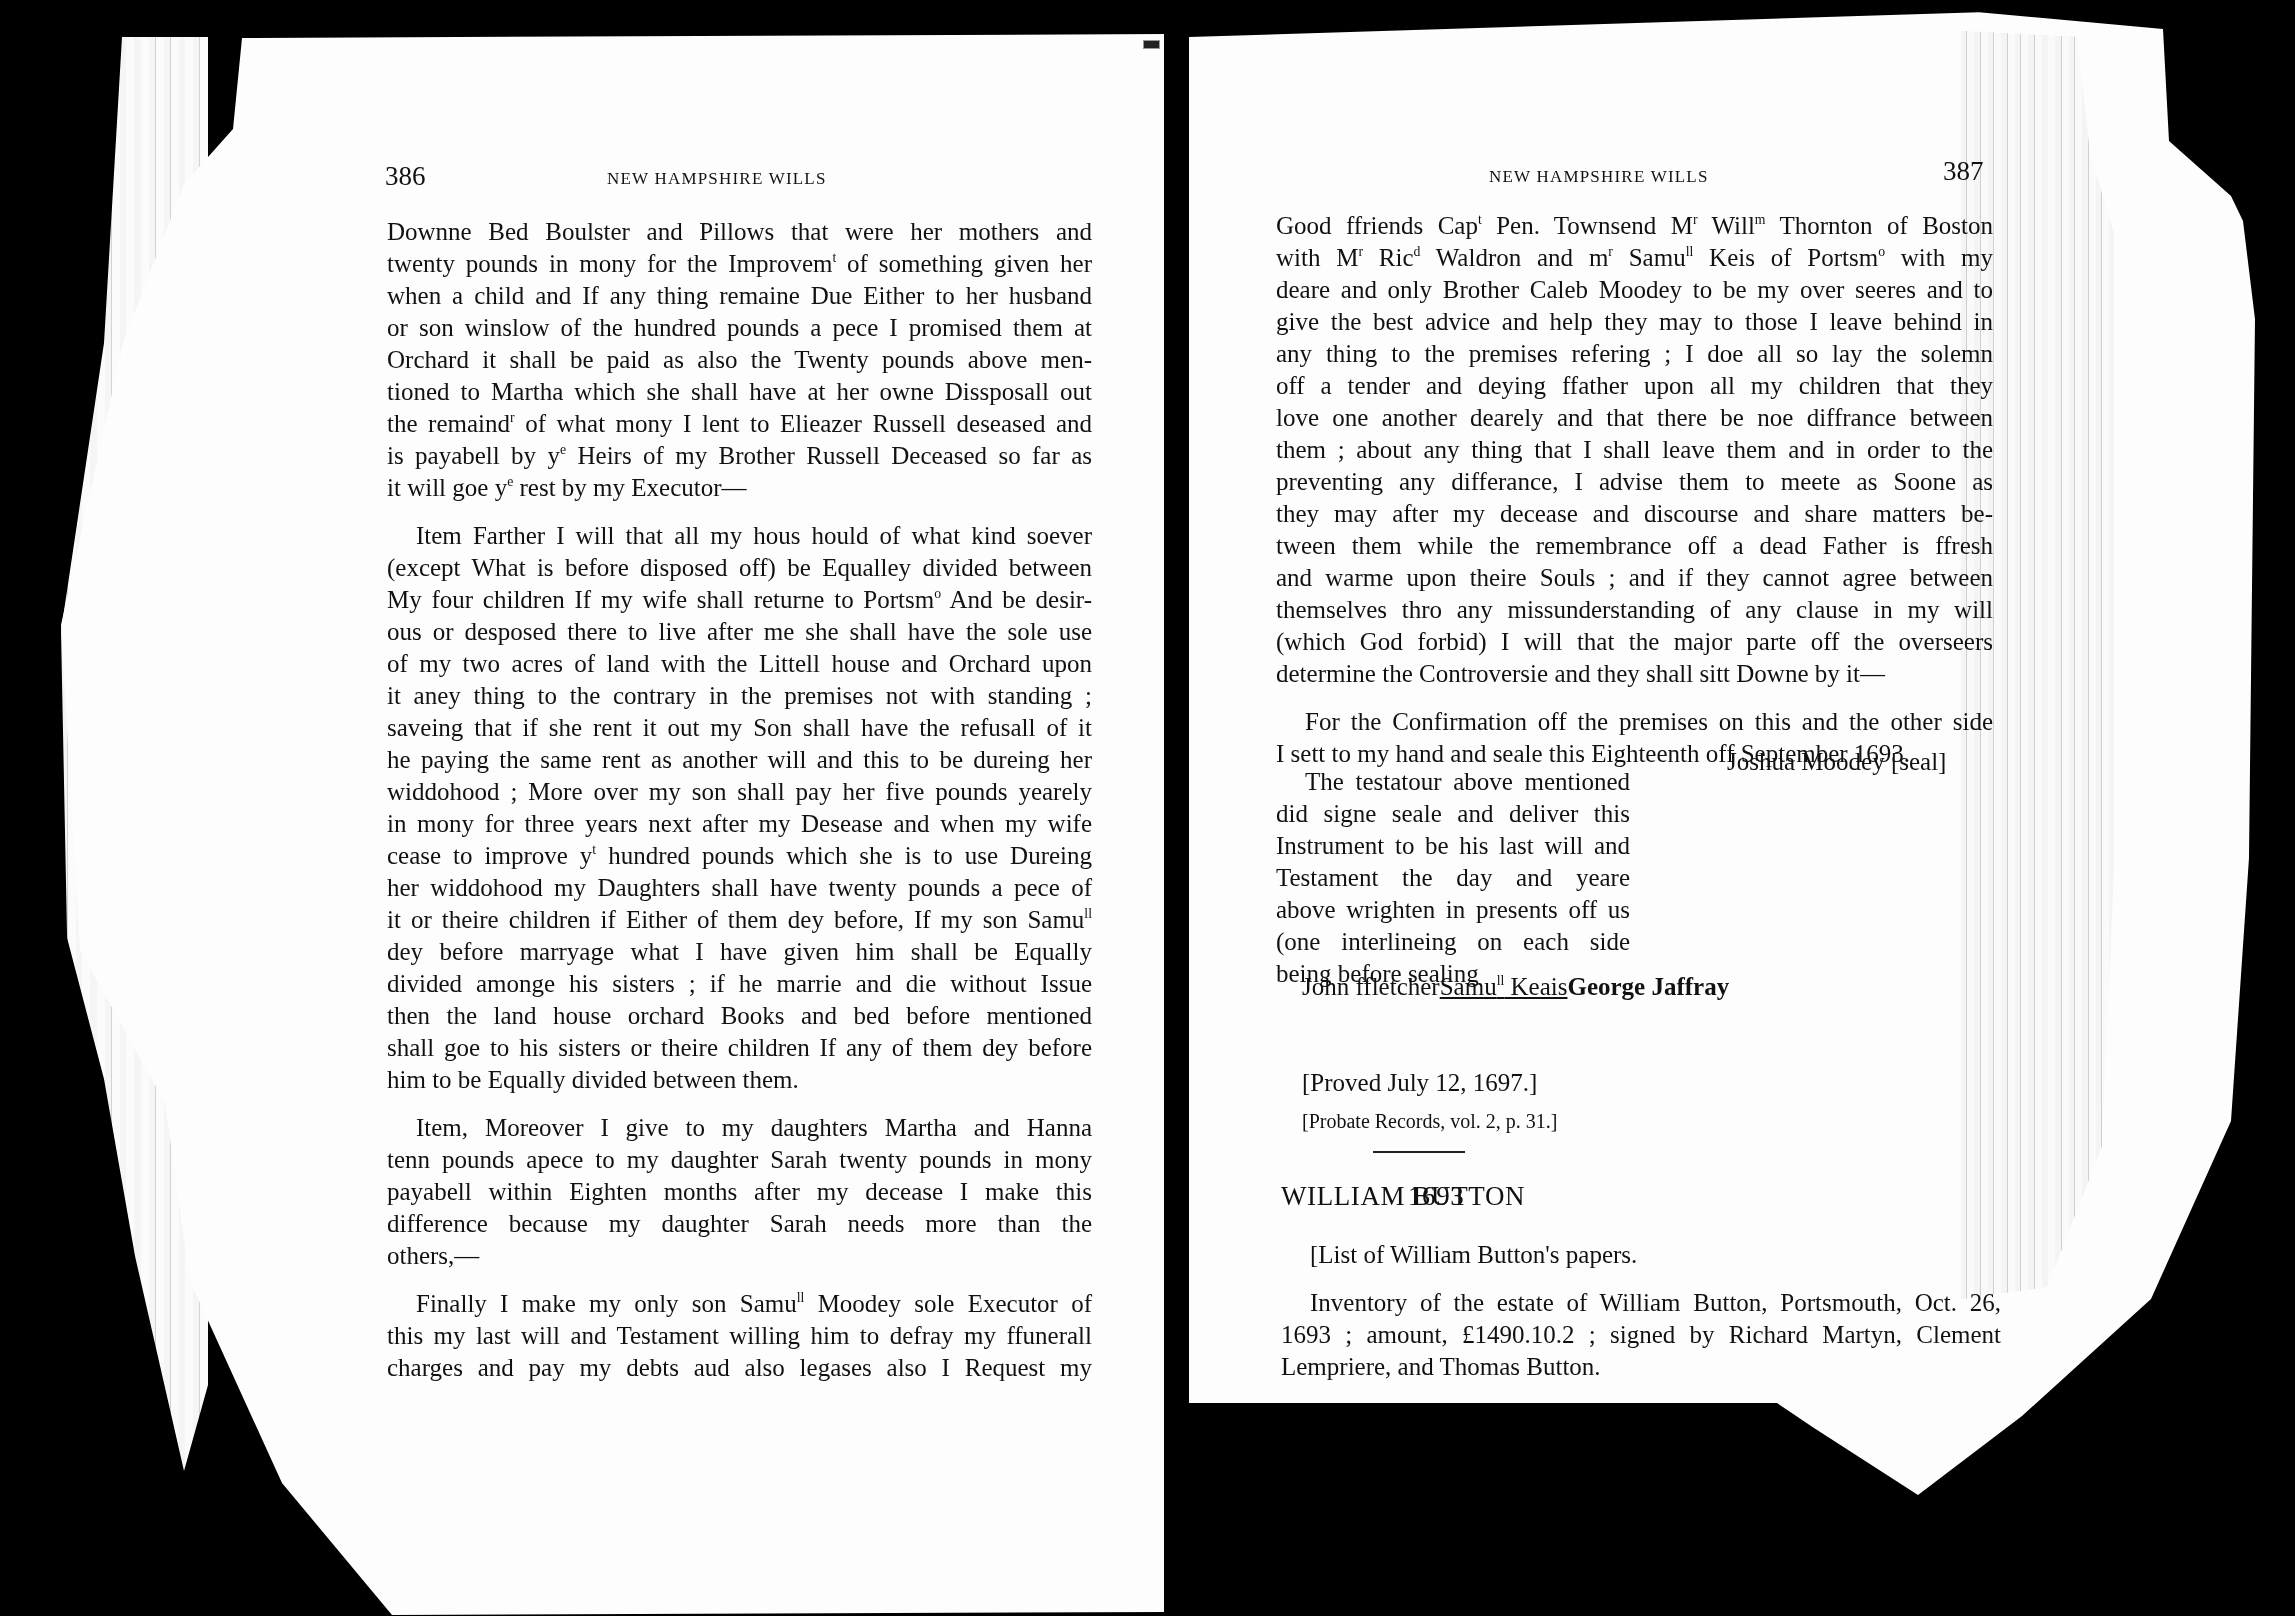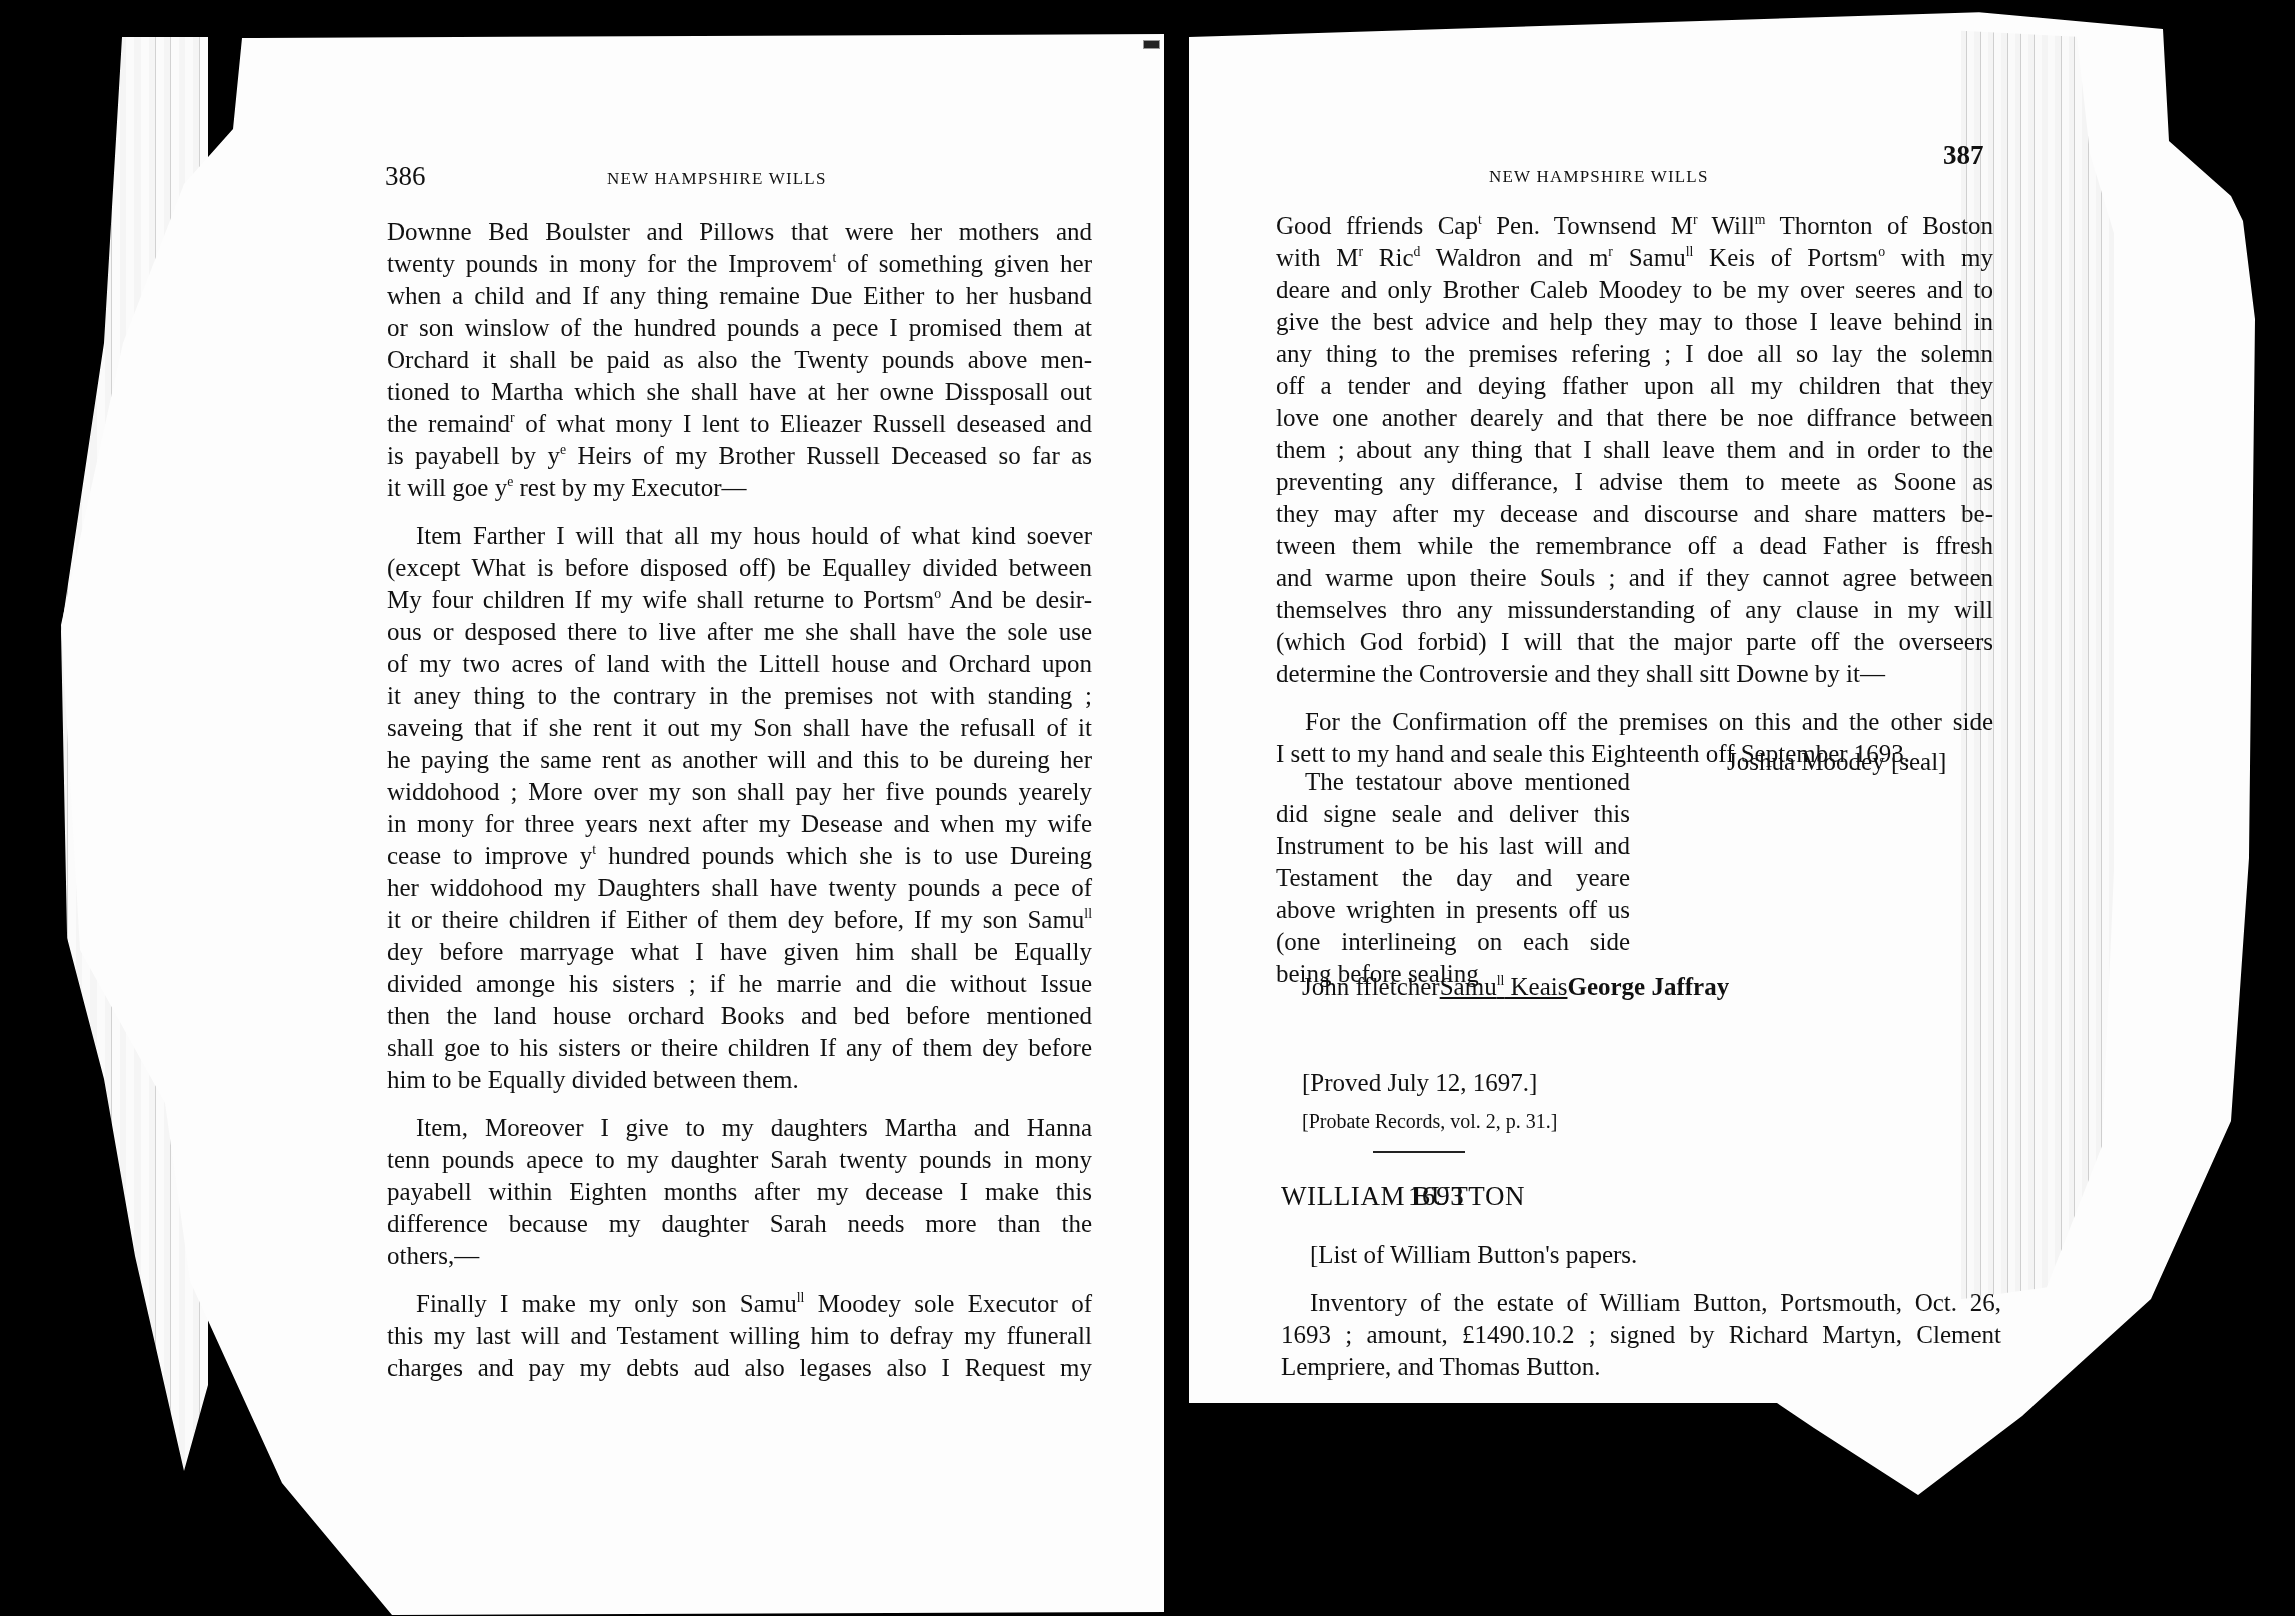--- a/index.html
+++ b/index.html
@@ -82,21 +82,21 @@
     <span class="ln">tenn pounds apece to my daughter Sarah twenty pounds in mony</span>
     <span class="ln">payabell within Eighten months after my decease I make this</span>
     <span class="ln">difference because my daughter Sarah needs more than the</span>
     <span class="ln last">others,—</span>
     <span class="ln ind">Finally   I make my only son Samu<sup>ll</sup> Moodey sole Executor of</span>
     <span class="ln">this my last will and Testament willing him to defray my ffunerall</span>
     <span class="ln">charges and pay my debts aud also legases also I Request my</span>
   </div>
 
 <div class="running-head" style="left:1489px; top:167px;">NEW HAMPSHIRE WILLS</div>
-<div class="folio" style="left:1943px; top:140px;font-weight:bold;">387</div>
+<div class="folio" style="left:1943px; top:156px;">387</div>
 
 <div id="right-body" class="text">
     <span class="ln">Good ffriends Cap<sup>t</sup> Pen. Townsend M<sup>r</sup> Will<sup>m</sup> Thornton of Boston</span>
     <span class="ln">with M<sup>r</sup> Ric<sup>d</sup> Waldron and m<sup>r</sup> Samu<sup>ll</sup> Keis of Portsm<sup>o</sup> with my</span>
     <span class="ln">deare and only Brother Caleb Moodey to be my over seeres and to</span>
     <span class="ln">give the best advice and help they may to those I leave behind in</span>
     <span class="ln">any thing to the premises refering ; I doe all so lay the solemn</span>
     <span class="ln">off a tender and deying ffather upon all my children that they</span>
     <span class="ln">love one another dearely and that there be noe diffrance between</span>
     <span class="ln">them ; about any thing that I shall leave them and in order to the</span>

